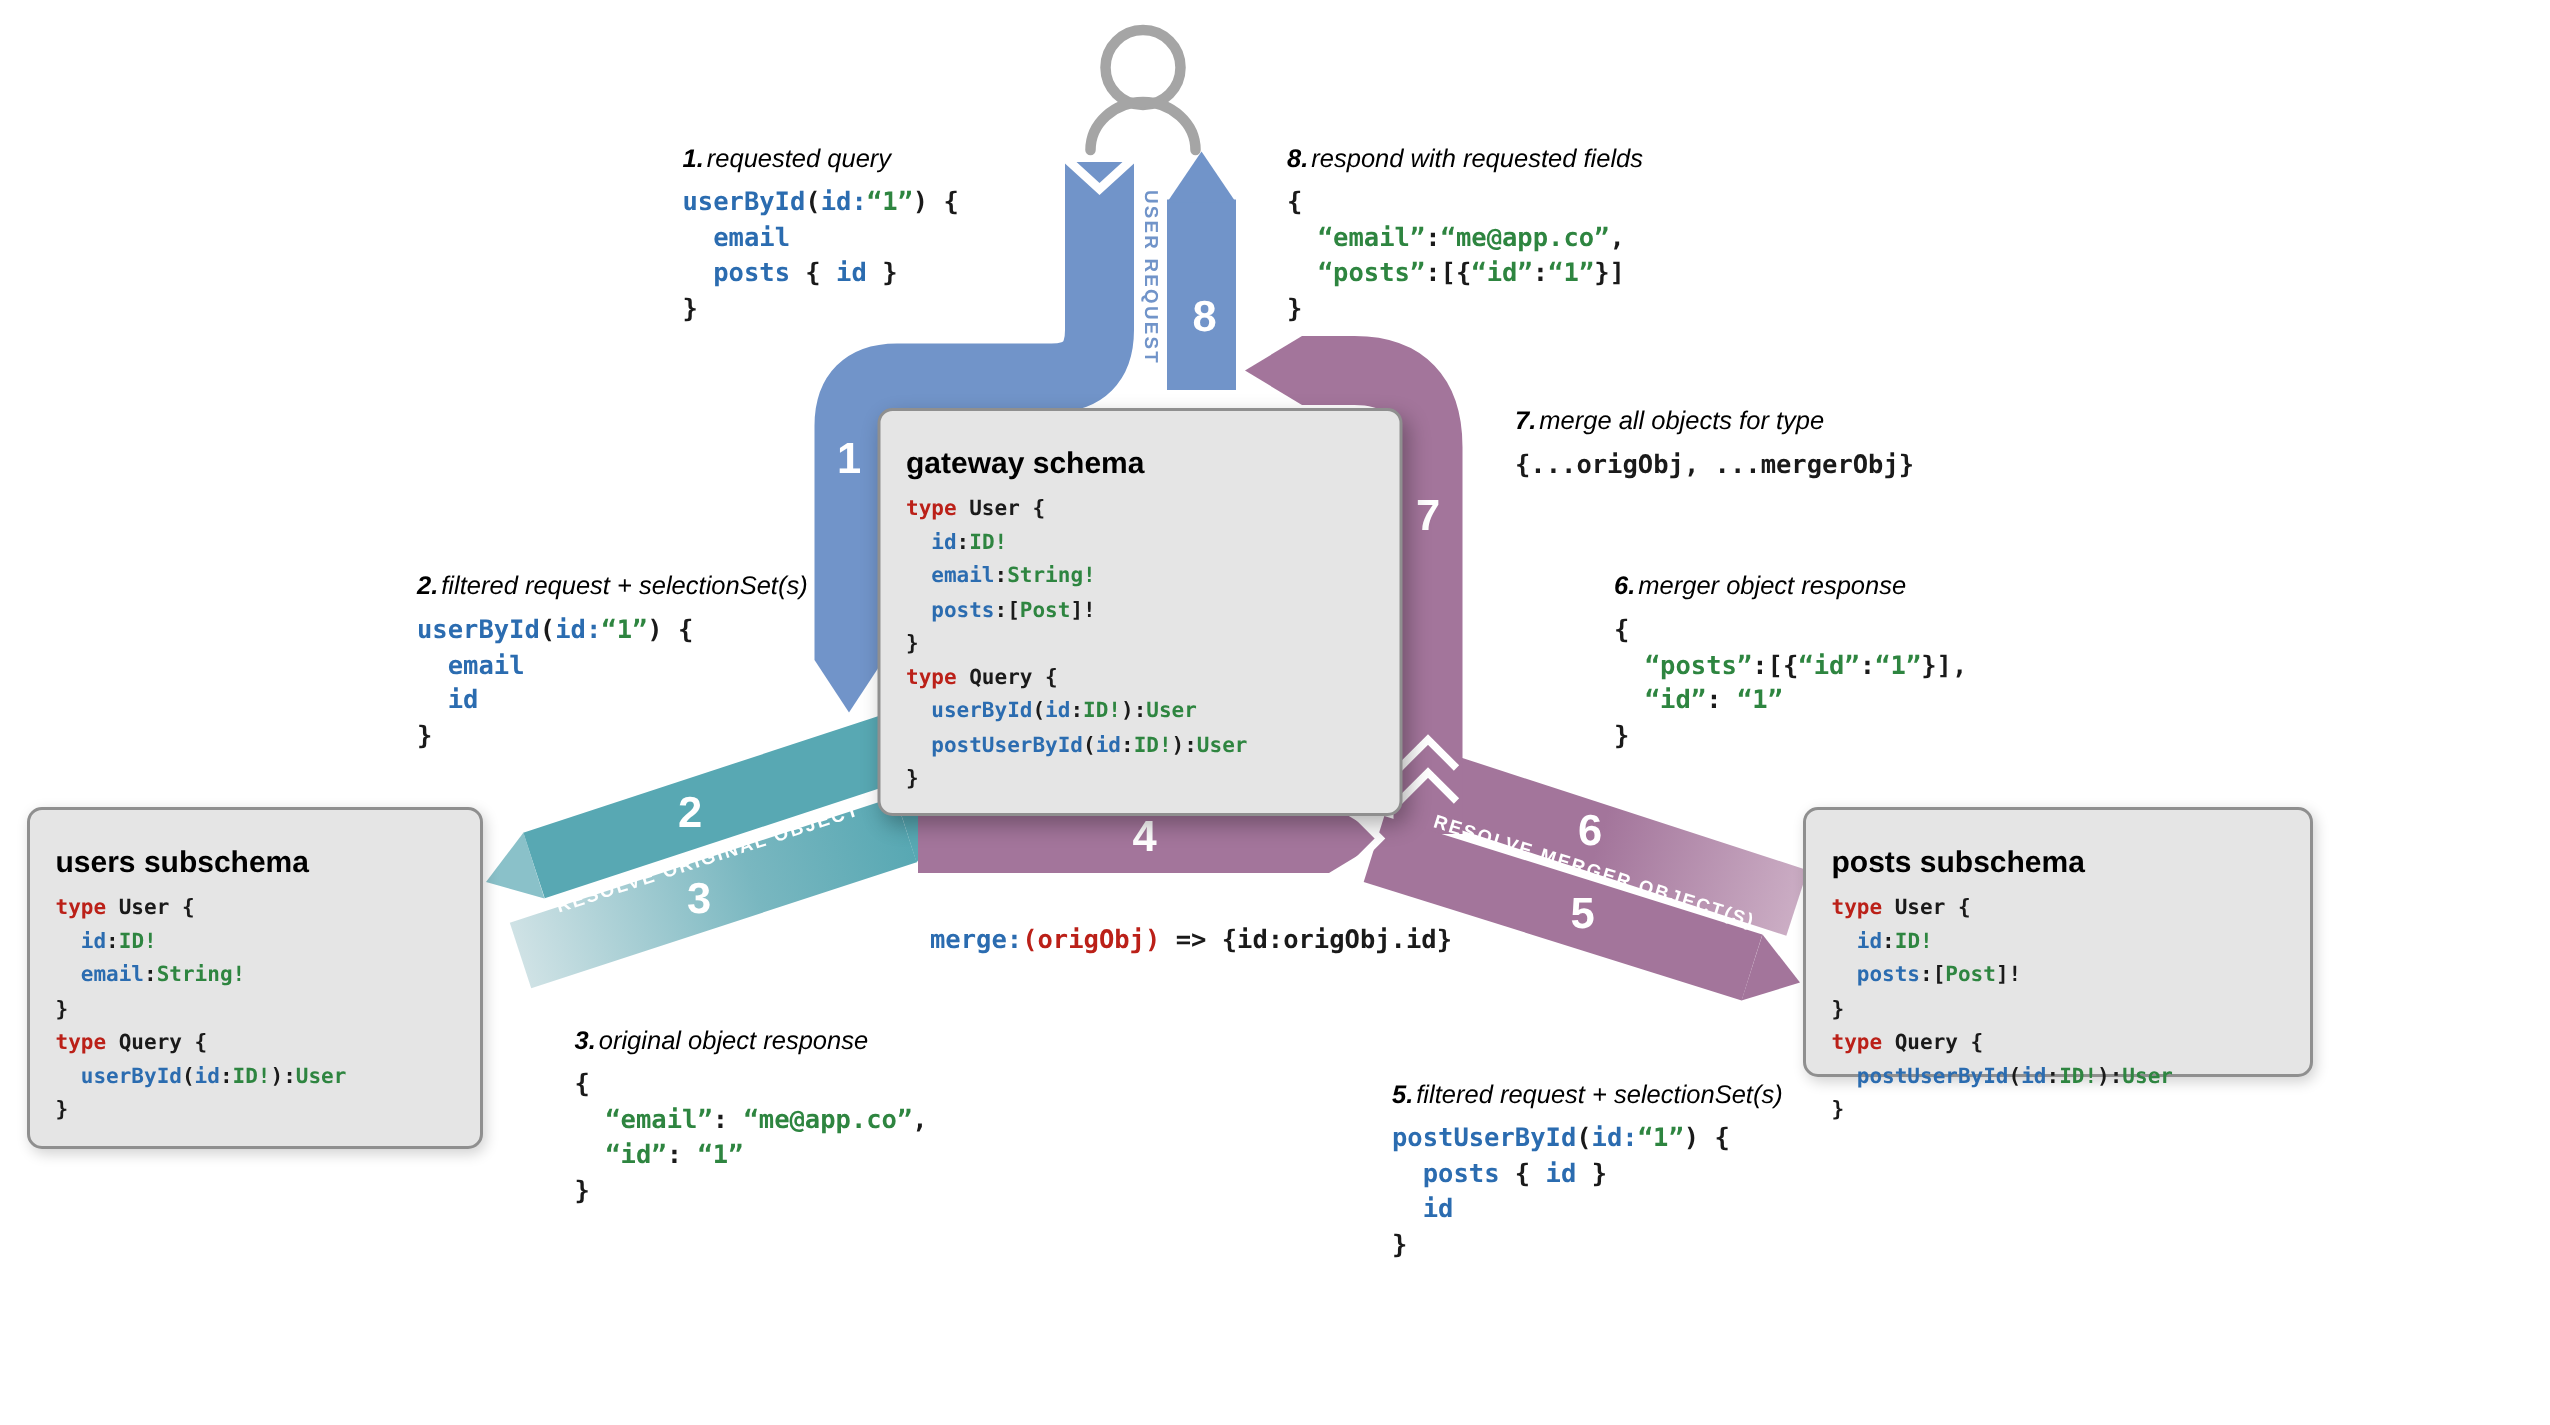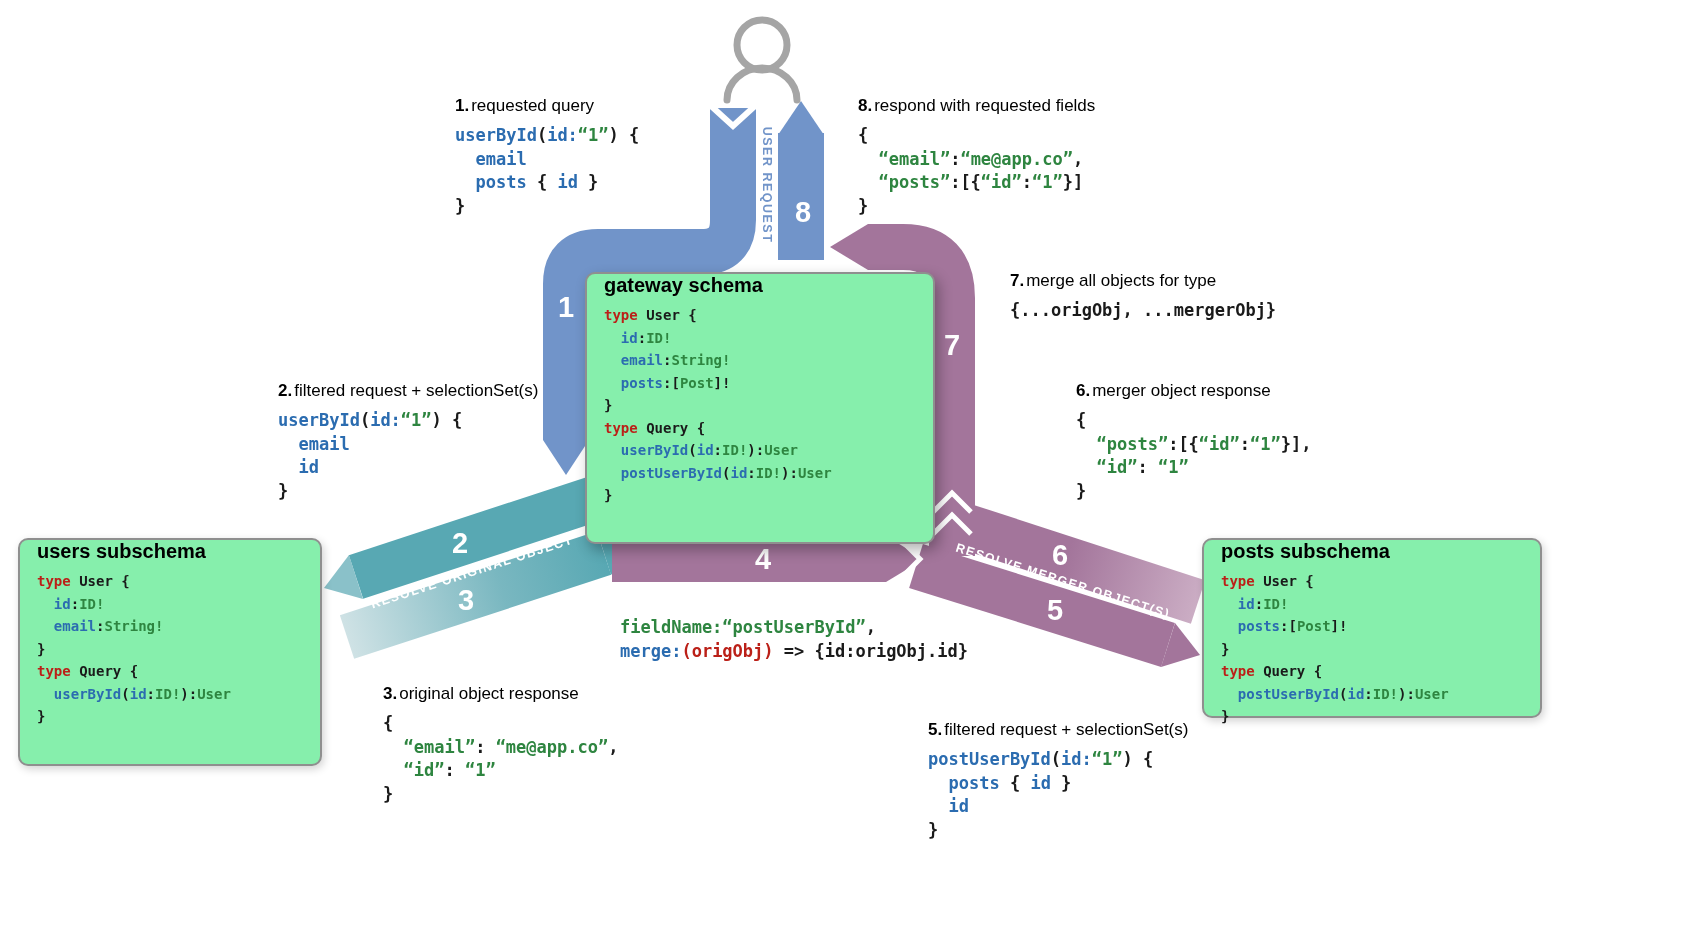--- a/index.html
+++ b/index.html
@@ -18,37 +18,37 @@
   }
   .rot-label {
     position: absolute; white-space: nowrap; z-index: 2;
     font-weight: bold; font-size: 12.5px; letter-spacing: 1.5px; color: #fff;
   }
   #user-request-label { color: #7194c9; transform: translate(-50%,-50%) rotate(90deg); }
   #resolve-original-label { transform: translate(-50%,-50%) rotate(-18deg); }
   #resolve-merger-label { transform: translate(-50%,-50%) rotate(17.5deg); }
 
   .box {
-    position: absolute; background: #86efac;
+    position: absolute; background: #e5e5e5;
     border: 2px solid #8f8f8f; border-radius: 10px;
-    padding: 0 17px; z-index: 3;
+    padding: 24px 17px; z-index: 3;
   }
   #gateway-box { left: 585px; top: 272px; width: 350px; height: 272px; box-shadow: 4px 6px 14px rgba(0,0,0,.30); }
   #users-box   { left: 18px;  top: 538px; width: 304px; height: 228px; box-shadow: 2px 3px 9px rgba(0,0,0,.18); }
   #posts-box   { left: 1202px;top: 538px; width: 340px; height: 180px; box-shadow: 2px 3px 9px rgba(0,0,0,.18); }
   .box-title { font-size: 20px; font-weight: bold; margin-bottom: 7px; color: #000; }
 
   .code {
     font-family: "DejaVu Sans Mono", "Liberation Mono", monospace;
     font-size: 14px; line-height: 22.5px; white-space: pre; color: #1a1a1a;
   }
   .code-line { white-space: pre; font-weight: bold; }
 
   .ann { position: absolute; z-index: 3; }
-  .ann-label { font-size: 17px; color: #000; }
+  .ann-label { font-size: 17px; font-style: italic; color: #000; }
   .ann-label b { margin-right: 2px; }
   .ann .code { margin-top: 8px; font-size: 17px; line-height: 23.5px; }
 
   .tk-k { color: #bb2018; }
   .tk-f { color: #2b6cb0; }
   .tk-g { color: #2e8540; }
   .tk-p { color: #1a1a1a; }
 </style>
 </head>
 <body>
@@ -137,21 +137,21 @@
   <div class="ann-label"><b>2.</b><span>filtered request + selectionSet(s)</span></div>
   <div class="code"><div class="code-line"><span class="tk-f">userById</span><span class="tk-p">(</span><span class="tk-f">id:</span><span class="tk-g">“1”</span><span class="tk-p">) {</span></div><div class="code-line"><span class="tk-p">  </span><span class="tk-f">email</span></div><div class="code-line"><span class="tk-p">  </span><span class="tk-f">id</span></div><div class="code-line"><span class="tk-p">}</span></div></div>
 </div>
 
 <div class="ann" style="left:383px;top:684px">
   <div class="ann-label"><b>3.</b><span>original object response</span></div>
   <div class="code"><div class="code-line"><span class="tk-p">{</span></div><div class="code-line"><span class="tk-p">  </span><span class="tk-g">“email”</span><span class="tk-p">: </span><span class="tk-g">“me@app.co”</span><span class="tk-p">,</span></div><div class="code-line"><span class="tk-p">  </span><span class="tk-g">“id”</span><span class="tk-p">: </span><span class="tk-g">“1”</span></div><div class="code-line"><span class="tk-p">}</span></div></div>
 </div>
 
 <div class="ann" style="left:620px;top:608px">
-  <div class="code"><div class="code-line"><span class="tk-g">fieldName:</span><span class="tk-g">“postUserById”</span><span class="tk-p">,</span></div><div class="code-line"><span class="tk-f">merge:</span><span class="tk-k">(origObj)</span><span class="tk-p"> =&gt; {id:origObj.id}</span></div></div>
+  <div class="code"><div class="code-line"><span class="tk-f">merge:</span><span class="tk-k">(origObj)</span><span class="tk-p"> =&gt; {id:origObj.id}</span></div></div>
 </div>
 
 <div class="ann" style="left:928px;top:720px">
   <div class="ann-label"><b>5.</b><span>filtered request + selectionSet(s)</span></div>
   <div class="code"><div class="code-line"><span class="tk-f">postUserById</span><span class="tk-p">(</span><span class="tk-f">id:</span><span class="tk-g">“1”</span><span class="tk-p">) {</span></div><div class="code-line"><span class="tk-p">  </span><span class="tk-f">posts</span><span class="tk-p"> { </span><span class="tk-f">id</span><span class="tk-p"> }</span></div><div class="code-line"><span class="tk-p">  </span><span class="tk-f">id</span></div><div class="code-line"><span class="tk-p">}</span></div></div>
 </div>
 
 <div class="ann" style="left:1076px;top:381px">
   <div class="ann-label"><b>6.</b><span>merger object response</span></div>
   <div class="code"><div class="code-line"><span class="tk-p">{</span></div><div class="code-line"><span class="tk-p">  </span><span class="tk-g">“posts”</span><span class="tk-p">:[{</span><span class="tk-g">“id”</span><span class="tk-p">:</span><span class="tk-g">“1”</span><span class="tk-p">}],</span></div><div class="code-line"><span class="tk-p">  </span><span class="tk-g">“id”</span><span class="tk-p">: </span><span class="tk-g">“1”</span></div><div class="code-line"><span class="tk-p">}</span></div></div>

